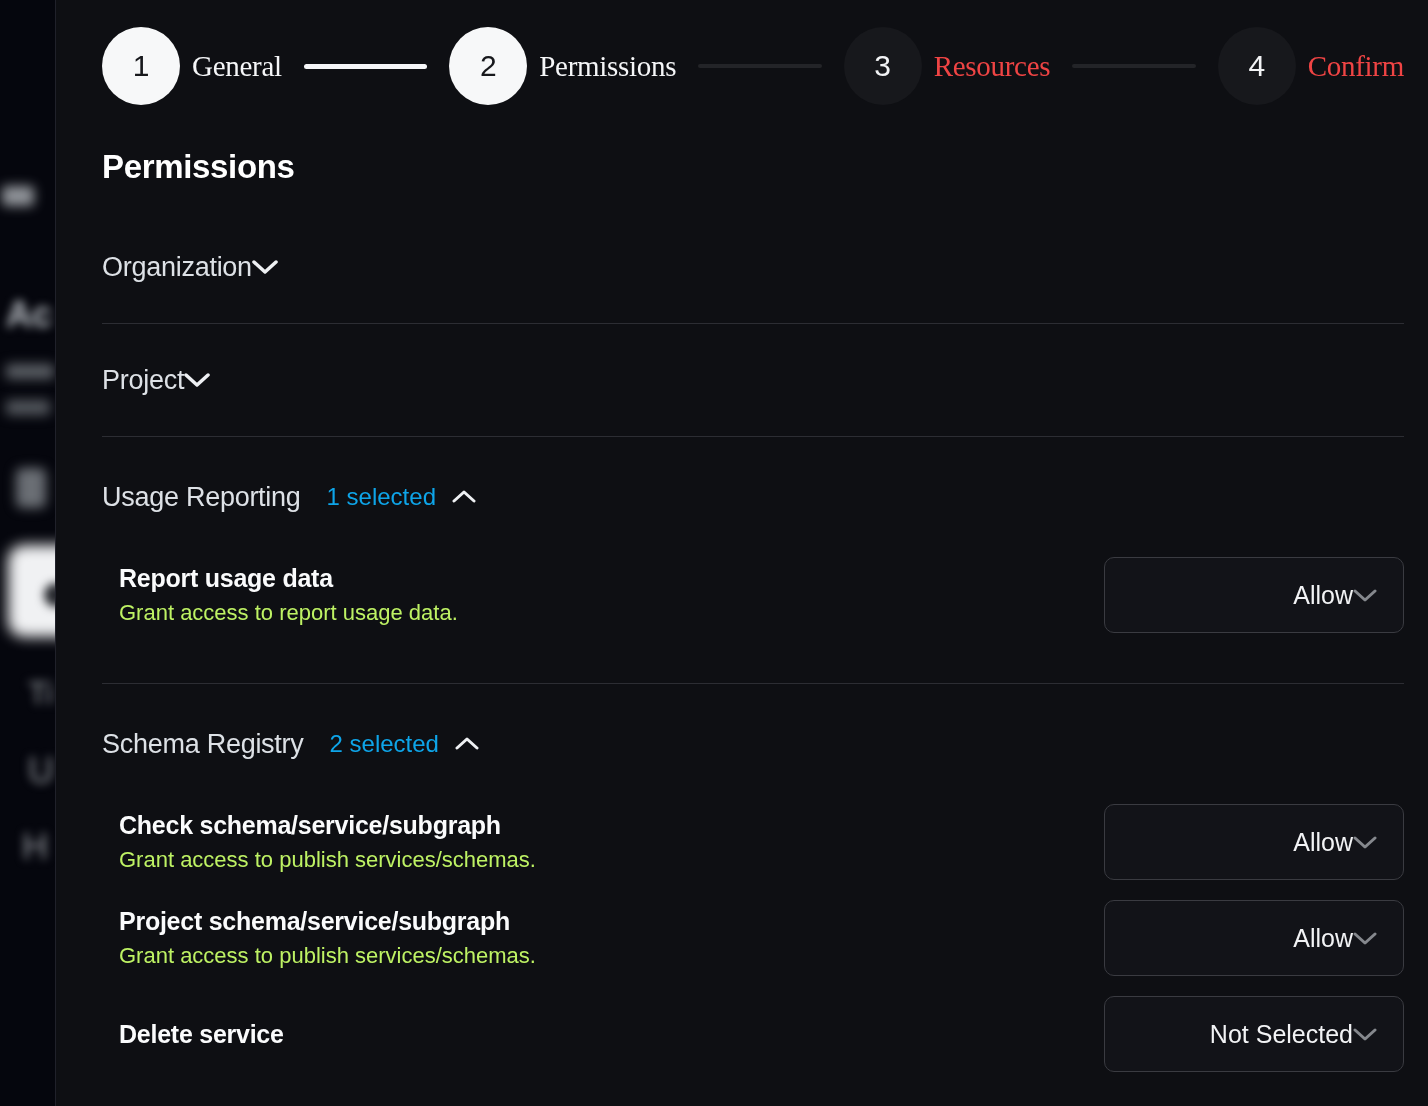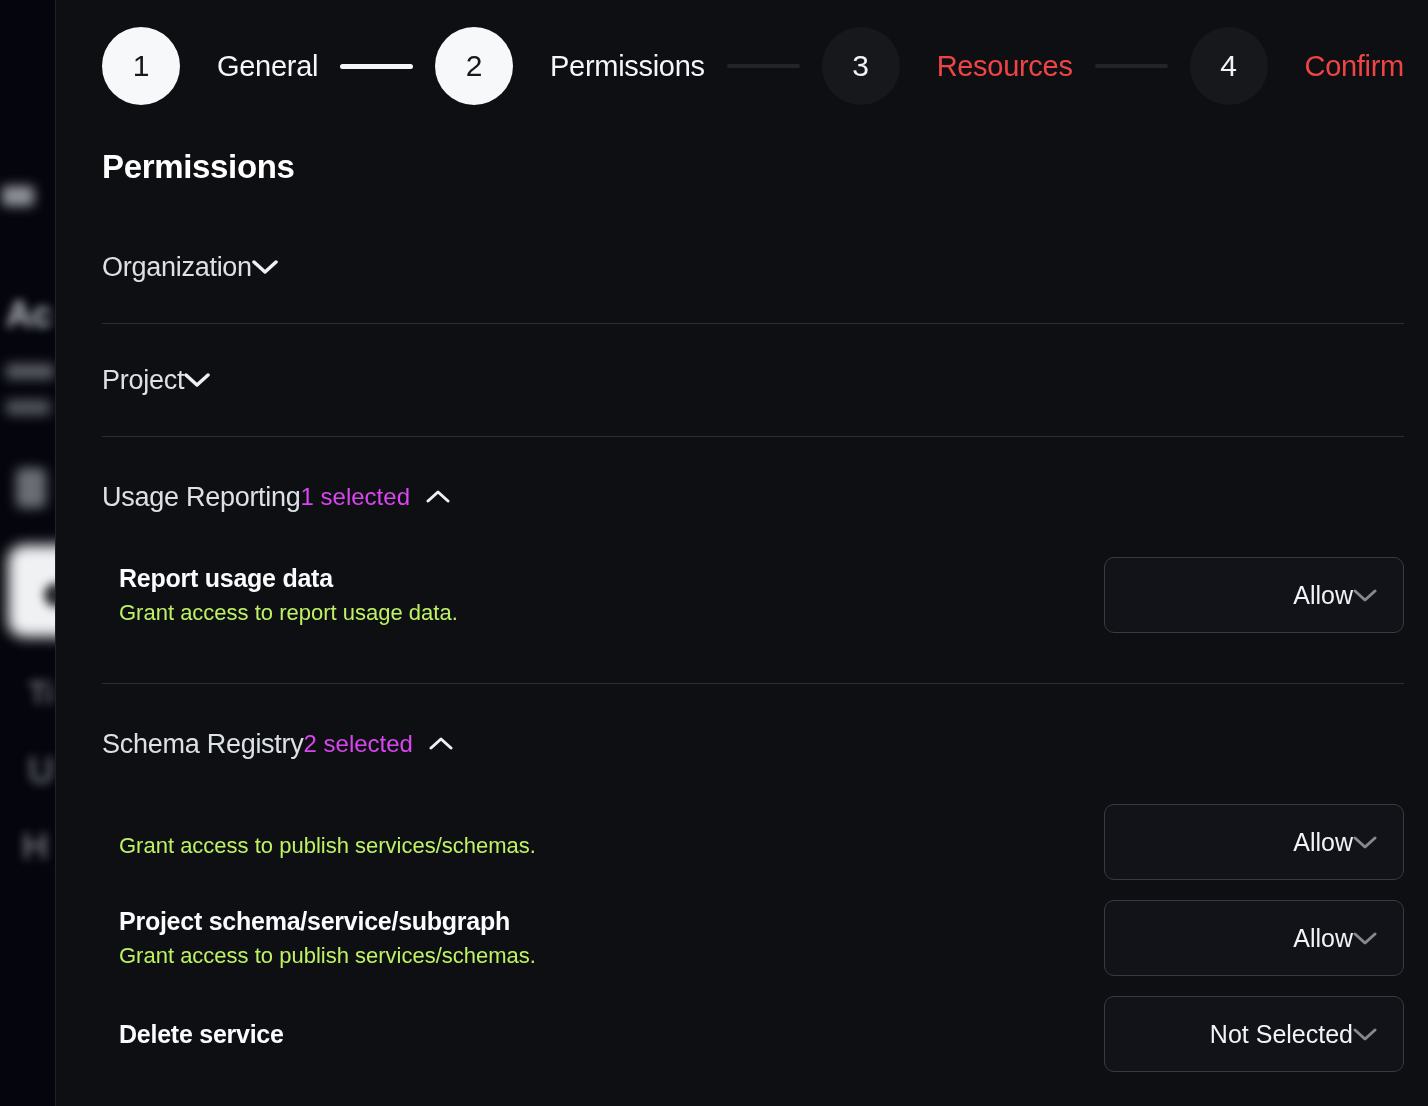--- a/index.html
+++ b/index.html
@@ -40,21 +40,21 @@
   
   .stepper { display:flex; align-items:center; margin-top:27px; height:78px; }
   .step { display:flex; align-items:center; flex:0 0 auto; cursor:pointer; }
   .step-circle {
     width:78px; height:78px; border-radius:50%;
     display:flex; align-items:center; justify-content:center;
     font-size:30px; font-weight:500;
   }
   .step.done .step-circle, .step.active .step-circle { background:#f7f8f9; color:#17181c; }
   .step.upcoming .step-circle { background:#17181c; color:#f2f3f5; }
-  .step-label { margin-left:37px; font-size:29px; letter-spacing:-0.01em; }
+  .step-label { margin-left:12px; font-size:29px; letter-spacing:-0.01em;font-family:Liberation Serif, serif; }
   .step.done .step-label, .step.active .step-label { color:#f5f6f8; }
   .step.upcoming .step-label { color:#ef4444; }
   .connector { flex:1 1 auto; height:5px; border-radius:3px; margin:0 22px; }
   .connector.done { background:#f5f6f8; }
   .connector.upcoming { background:#232428; height:4px; }
 
   
   .page-title {
     margin-top:42px; font-size:33px; font-weight:700;
     color:#ffffff; letter-spacing:-0.01em; line-height:40px;
@@ -64,21 +64,21 @@
   .sections { margin-top:24px; }
   .section { border-bottom:1px solid #2c2d33; }
   .section.last { border-bottom:none; }
   .section-header {
     display:flex; align-items:center; justify-content:flex-start; cursor:pointer;
   }
   .section.collapsed .section-header { height:112px; }
   .section.expanded .section-header { height:120px; }
   .section-title { font-size:27px; color:#dde1e6; letter-spacing:-0.01em; }
   .section-meta { display:flex; align-items:center; gap:16px; }
-  .selected-count { font-size:24px; color:#d946ef; }
+  .selected-count { font-size:24px; color:#0ea5e9;margin-left:26px; }
   .chev { display:block; }
   .chev svg { display:block; }
 
   
   .rows { padding-bottom:50px; display:flex; flex-direction:column; gap:20px; }
   .perm-row {
     display:flex; align-items:center; justify-content:space-between;
     padding-left:17px;
   }
   .perm-text { }
@@ -198,20 +198,21 @@
             <span class="chev">
               <svg width="24" height="14" viewBox="0 0 24 14">
                   <polyline points="2,11 12,2 22,11" fill="none" stroke="#eef0f3" stroke-width="3" stroke-linecap="round" stroke-linejoin="round"></polyline>
                 </svg>
             </span>
           </div>
         </div>
         <div class="rows">
           <div class="perm-row">
             <div class="perm-text">
+              <div class="perm-title">Check schema/service/subgraph</div>
               <div class="perm-desc">Grant access to publish services/schemas.</div>
             </div>
             <div class="select-box">
               <span class="select-value">Allow</span>
               <span class="chev">
                 <svg width="24" height="14" viewBox="0 0 24 14">
                     <polyline points="2,3 12,12 22,3" fill="none" stroke="#85888d" stroke-width="3" stroke-linecap="round" stroke-linejoin="round"></polyline>
                   </svg>
               </span>
             </div>

